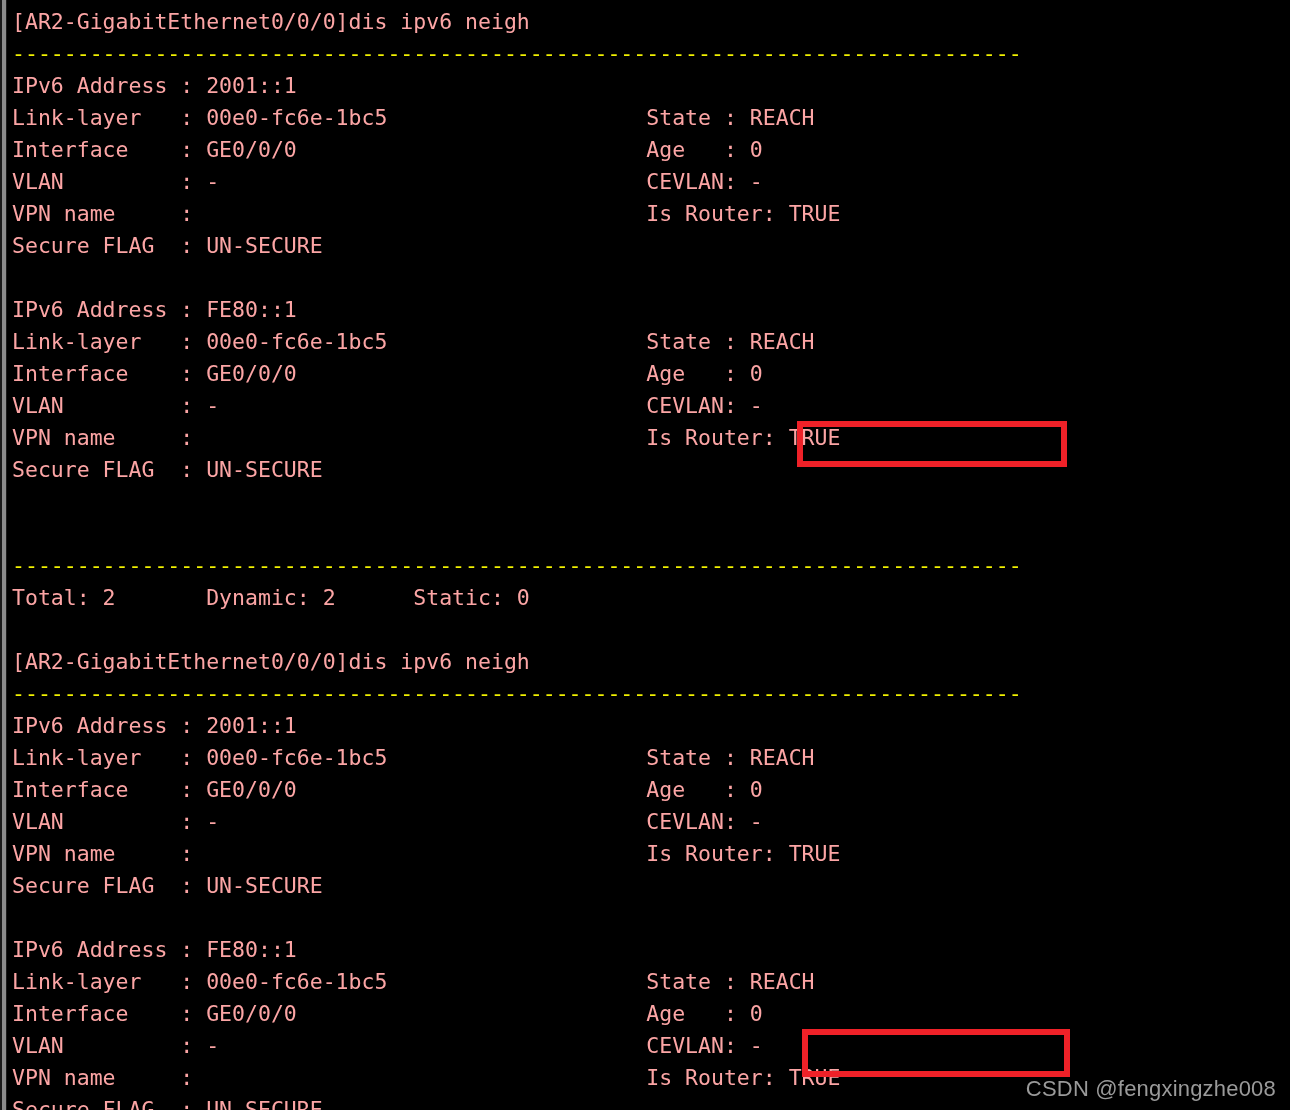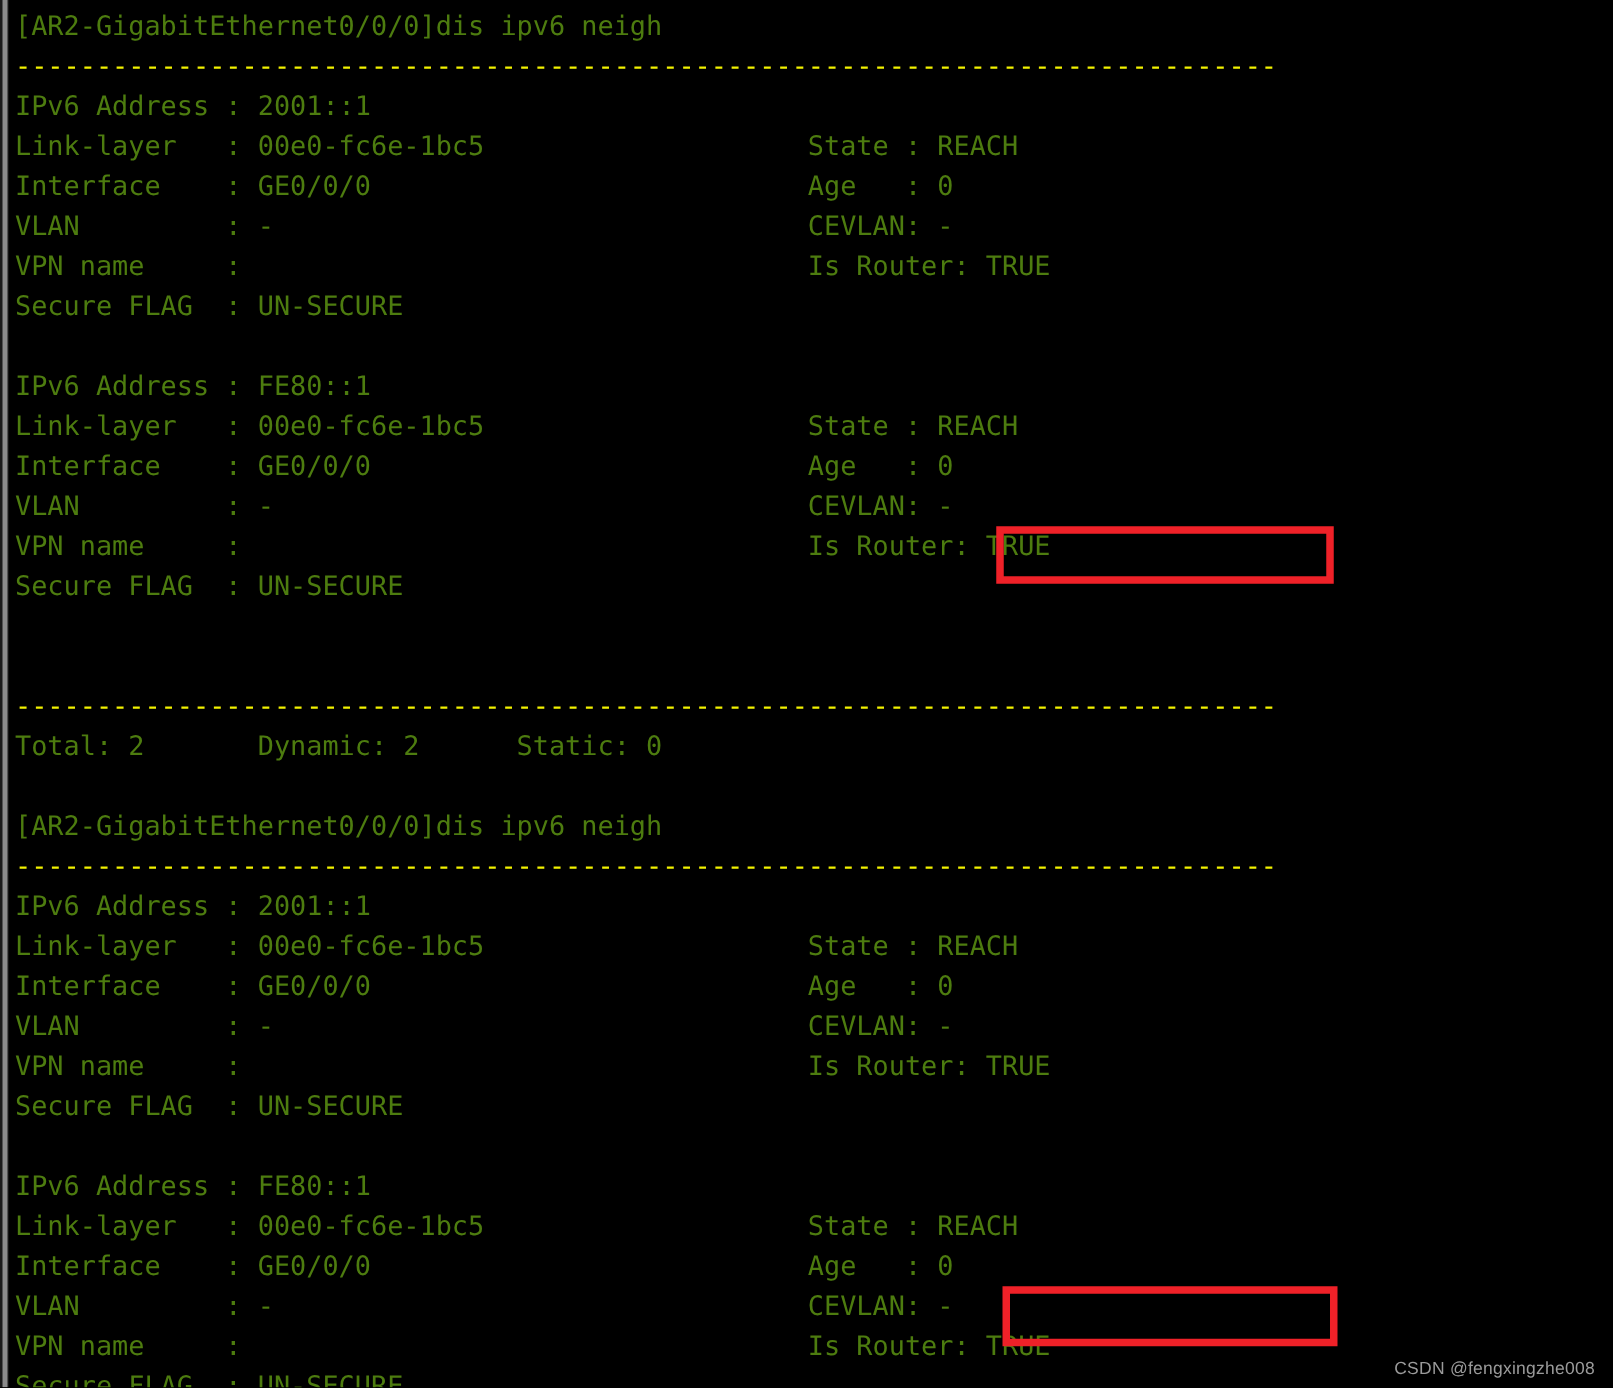--- a/index.html
+++ b/index.html
@@ -44,21 +44,21 @@
     font-size: 21.5px;
     line-height: 32px;
     letter-spacing: 0px;
     color: #f2f200;
     white-space: pre;
     font-weight: 400;
   }
   .line {
     height: 32px;
     white-space: pre;
-    color: #4d7c0f;
+    color: #fca5a5;
   }
   .line.blank { color: transparent; }
   .sep { color: #f2f200; }
 
   
   .hl-box {
     position: absolute;
     border: 6px solid #ef2128;
     box-sizing: border-box;
     background: transparent;
@@ -67,21 +67,21 @@
   #hl-1 { left: 797px;  top: 421px;  width: 270px; height: 46px; }
   #hl-2 { left: 802px;  top: 1029px; width: 268px; height: 48px; }
 
   
   .watermark {
     position: absolute;
     right: 14px;
     bottom: 8px;
     color: #9a9a9a;
     font-family: "Liberation Sans", sans-serif;
-    font-size: 14px;
+    font-size: 22px;
     letter-spacing: 0.2px;
     white-space: pre;
   }
 </style>
 </head>
 <body>
 
 <div id="screen">
 
   <div class="left-rail">

